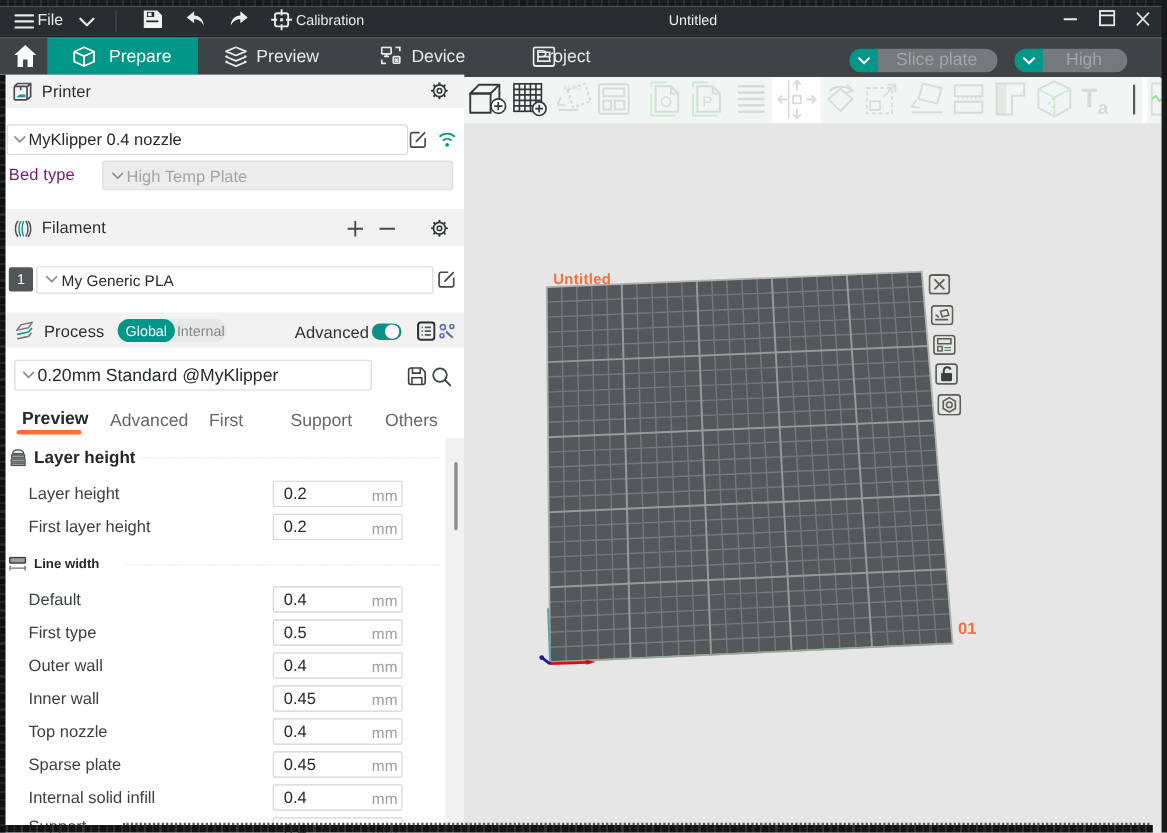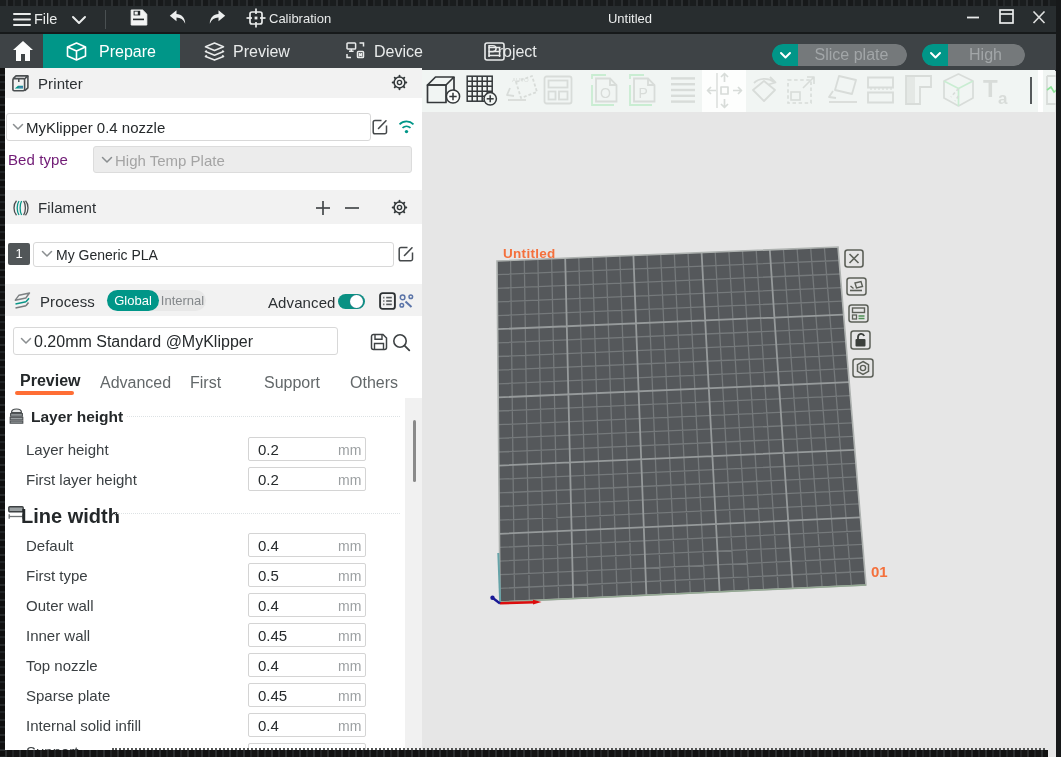--- a/index.html
+++ b/index.html
@@ -305,21 +305,21 @@
 <rect x="1.2" y="9.3" width="12.6" height="2.6" fill="#9aa0a2" stroke="#4a4e50" stroke-width="1.1"></rect>
 <rect x="1.2" y="13" width="12.6" height="2.2" fill="#9aa0a2" stroke="#4a4e50" stroke-width="1.1"></rect>
     </svg>
 <div class="sech" style="left:31px;top:408px;font-size:15.5px">Layer height</div>
 <div class="abs" style="left:127px;top:416px;width:273px;border-top:1px dotted #dde2e4"></div>
 <svg class="abs" style="left:8px;top:506px" width="16" height="13" viewBox="0 0 16 13">
 <rect x="0.8" y="0.8" width="14.4" height="5" rx="1" fill="#9aa0a2" stroke="#3c4042" stroke-width="1.4"></rect>
 <path d="M1.2 10.5 H14.8" stroke="#6f7375" stroke-width="1.3"></path>
 <path d="M1.2 8.3 V12.7 M14.8 8.3 V12.7" stroke="#6f7375" stroke-width="1.3"></path>
     </svg>
-<div class="sech" style="left:21px;top:505px;font-size:20px">Line width</div>
+<div class="sech" style="left:31px;top:505px;font-size:12px">Line width</div>
 <div class="abs" style="left:115px;top:513px;width:285px;border-top:1px dotted #dde2e4"></div>
 <div class="rowlab" style="top:441px">Layer height</div>
 <div class="ibox" style="top:437px"></div>
 <div class="ival" style="top:441px">0.2</div>
 <div class="iunit" style="left:338px;top:442px">mm</div>
 <div class="rowlab" style="top:471px">First layer height</div>
 <div class="ibox" style="top:467px"></div>
 <div class="ival" style="top:471px">0.2</div>
 <div class="iunit" style="left:338px;top:472px">mm</div>
 <div class="rowlab" style="top:537px">Default</div>

